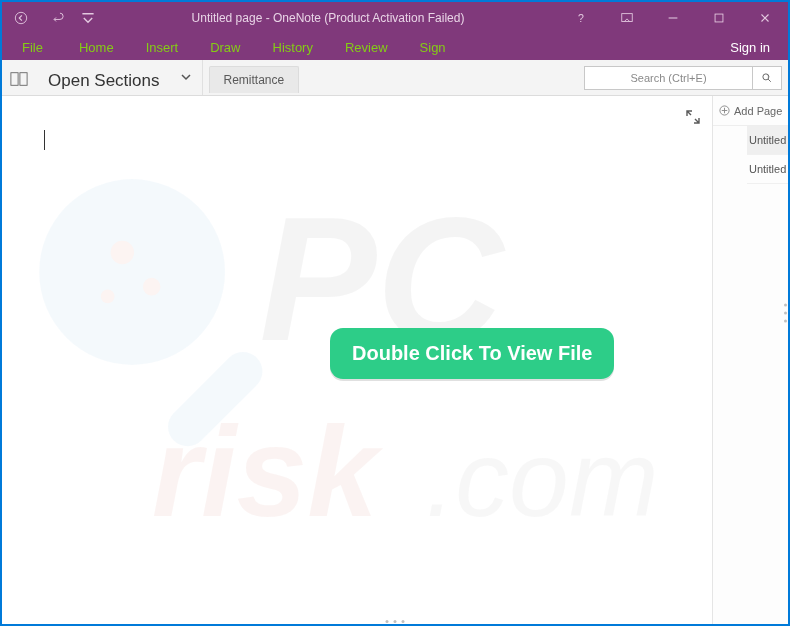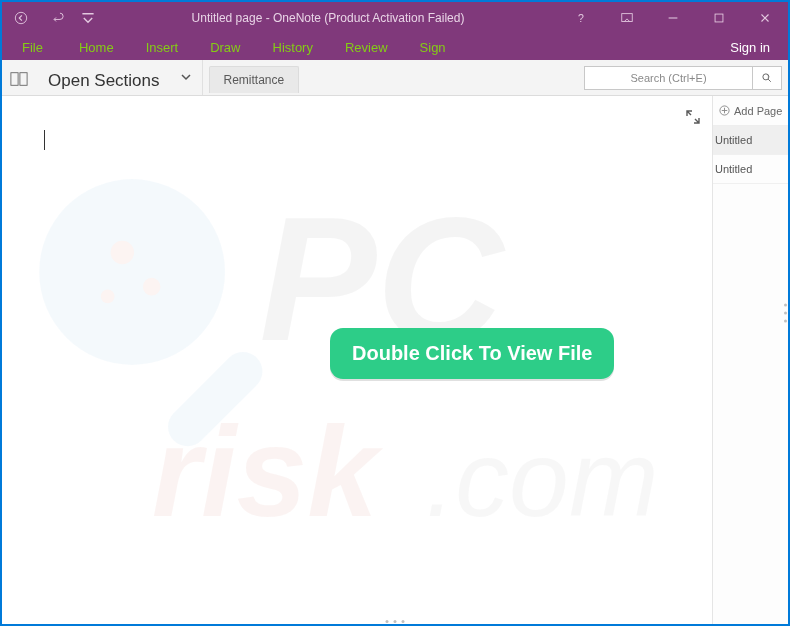--- a/index.html
+++ b/index.html
@@ -45,21 +45,21 @@
   .watermark { position: absolute; inset: 0; opacity: 0.06; display: flex; justify-content: center; pointer-events: none; }
   .watermark svg { width: 100%; height: 100%; }
 
   
   .cta { position: absolute; left: 328px; top: 232px; background: #2dcd88; color: #fff; font-size: 20px; font-weight: 600; padding: 14px 22px; border-radius: 13px; box-shadow: 0 2px 0 rgba(0,0,0,.12); cursor: pointer; }
 
   
   .page-pane { width: 76px; border-left: 1px solid #e5e5e5; background: #fdfdfd; display: flex; flex-direction: column; }
   .add-page { height: 30px; display: flex; align-items: center; justify-content: flex-start; gap: 4px; padding-left: 6px; font-size: 11px; color: #666; border-bottom: 1px solid #eee; cursor: pointer; white-space: nowrap; overflow: hidden; }
   .add-page svg { width: 11px; height: 11px; }
-  .page-entry { font-size: 11px; color: #555; padding: 8px 2px; border-bottom: 1px solid #f0f0f0; cursor: pointer; white-space: nowrap; overflow: hidden; }
+  .page-entry { font-size: 11px; color: #555; padding: 8px 2px; border-bottom: 1px solid #f0f0f0; cursor: pointer; white-space: nowrap; overflow: hidden; margin-left: 34px; }
   .page-entry.selected { background: #efefef; }
 
   
   .dots { position: absolute; display: flex; gap: 5px; }
   .dots.bottom { bottom: 3px; left: 50%; transform: translateX(-50%); }
   .dots.right { right: 3px; top: 50%; transform: translateY(-50%); flex-direction: column; }
   .dot { width: 3px; height: 3px; background: #c0c0c0; border-radius: 50%; }
 </style>
 </head>
 <body>

